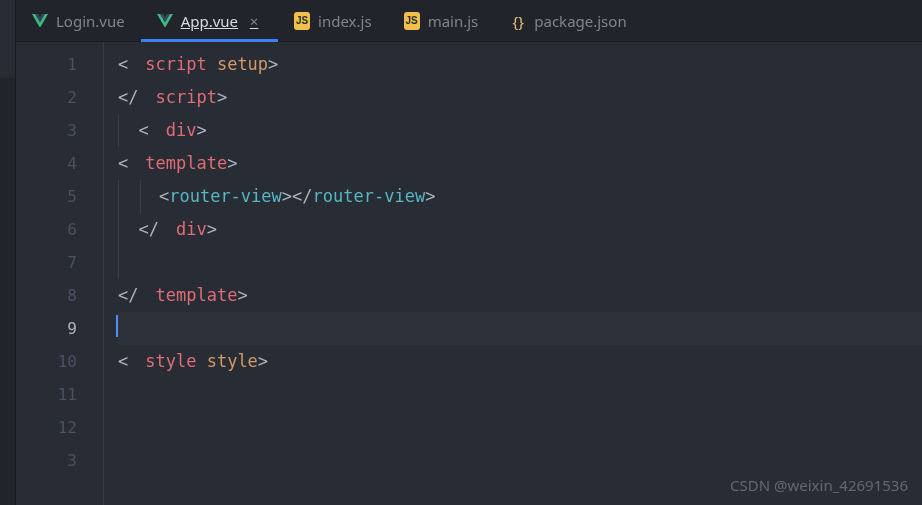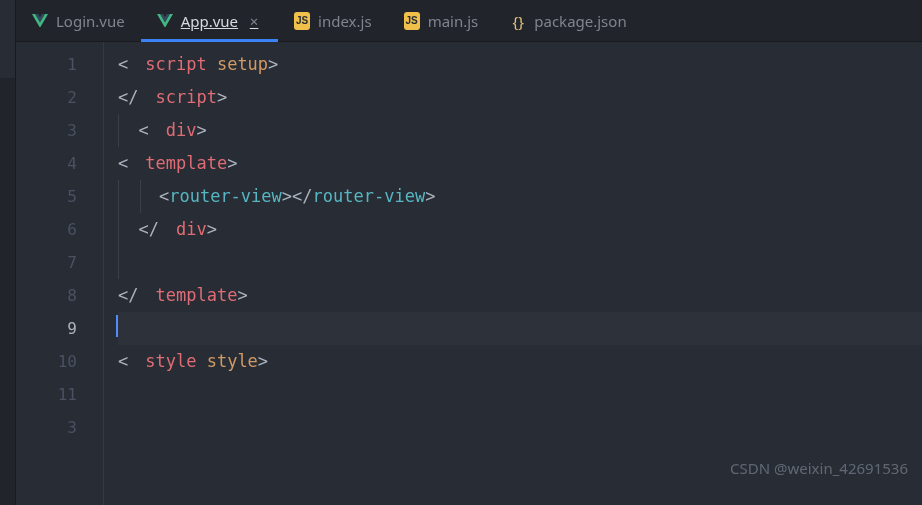--- a/index.html
+++ b/index.html
@@ -142,21 +142,21 @@
   top: 0;
 }
 
 .pun   { color: #abb2bf; }
 .tag   { color: #e06c75; margin-left: 17px; }
 .comp  { color: #56b6c2; margin-top: 11px; }
 .attr  { color: #d19a66; text-align: center; }
 .watermark {
   position: absolute;
   right: 14px;
-  bottom: 27px;
+  bottom: 10px;
   color: #6b7380;
   font-family: system-ui, sans-serif;
   font-size: 15px;
   opacity: .85;
 }
 </style>
 </head>
 <body>
 
 <div class="editor-wrap">
@@ -205,20 +205,21 @@
         <div>2</div>
         <div>3</div>
         <div>4</div>
         <div>5</div>
         <div>6</div>
         <div>7</div>
         <div>8</div>
         <div style="color:#abb2bf">9</div>
         <div>10</div>
         <div>11</div>
+        <div>12</div>
         <div>3</div>
       </div>
       <div class="code">
         <div class="line"><span class="pun">&lt;</span><span class="tag">script</span><span class="attr"> setup</span><span class="pun">&gt;</span></div>
         <div class="line"><span class="pun">&lt;/</span><span class="tag">script</span><span class="pun">&gt;</span></div>
         <div class="line"><span class="guide" style="left:0"></span>  <span class="pun">&lt;</span><span class="tag">div</span><span class="pun">&gt;</span></div>
         <div class="line"><span class="pun">&lt;</span><span class="tag">template</span><span class="pun">&gt;</span></div>
         <div class="line"><span class="guide" style="left:0"></span><span class="guide" style="left:22px"></span>    <span class="pun">&lt;</span><span class="comp">router-view</span><span class="pun">&gt;</span><span class="pun">&lt;/</span><span class="comp">router-view</span><span class="pun">&gt;</span></div>
         <div class="line"><span class="guide" style="left:0"></span>  <span class="pun">&lt;/</span><span class="tag">div</span><span class="pun">&gt;</span></div>
         <div class="line"><span class="guide" style="left:0"></span> </div>

